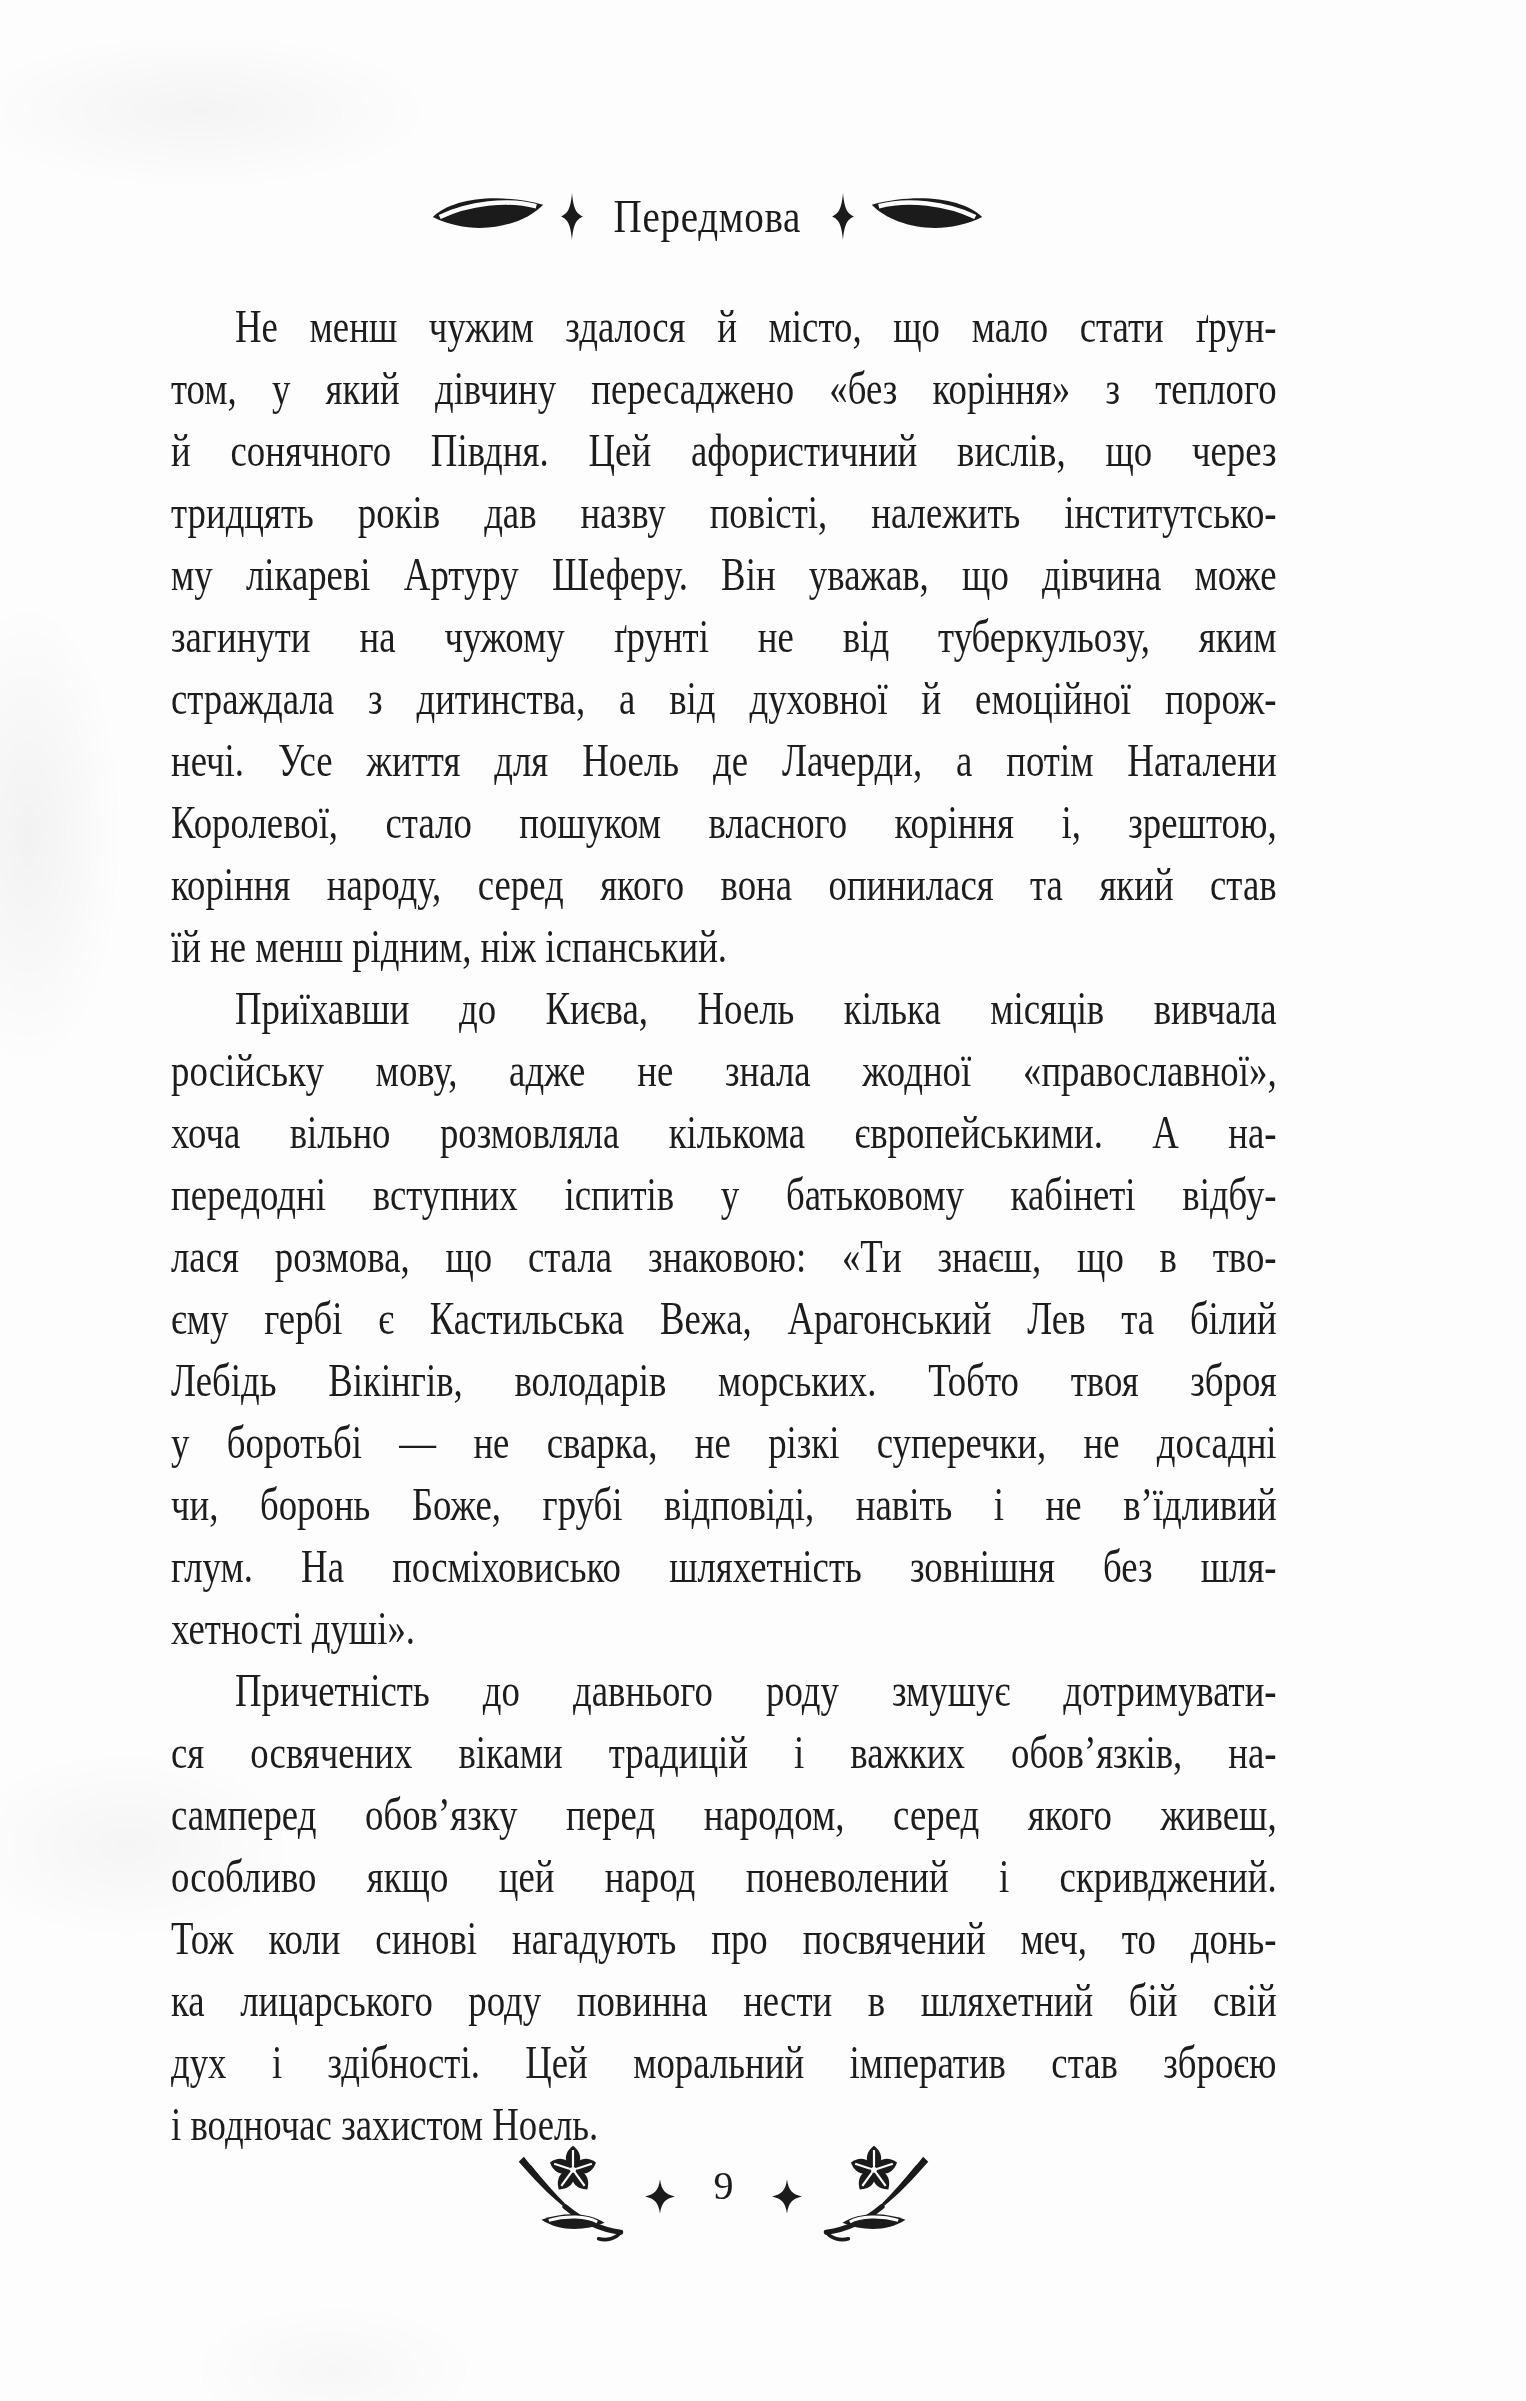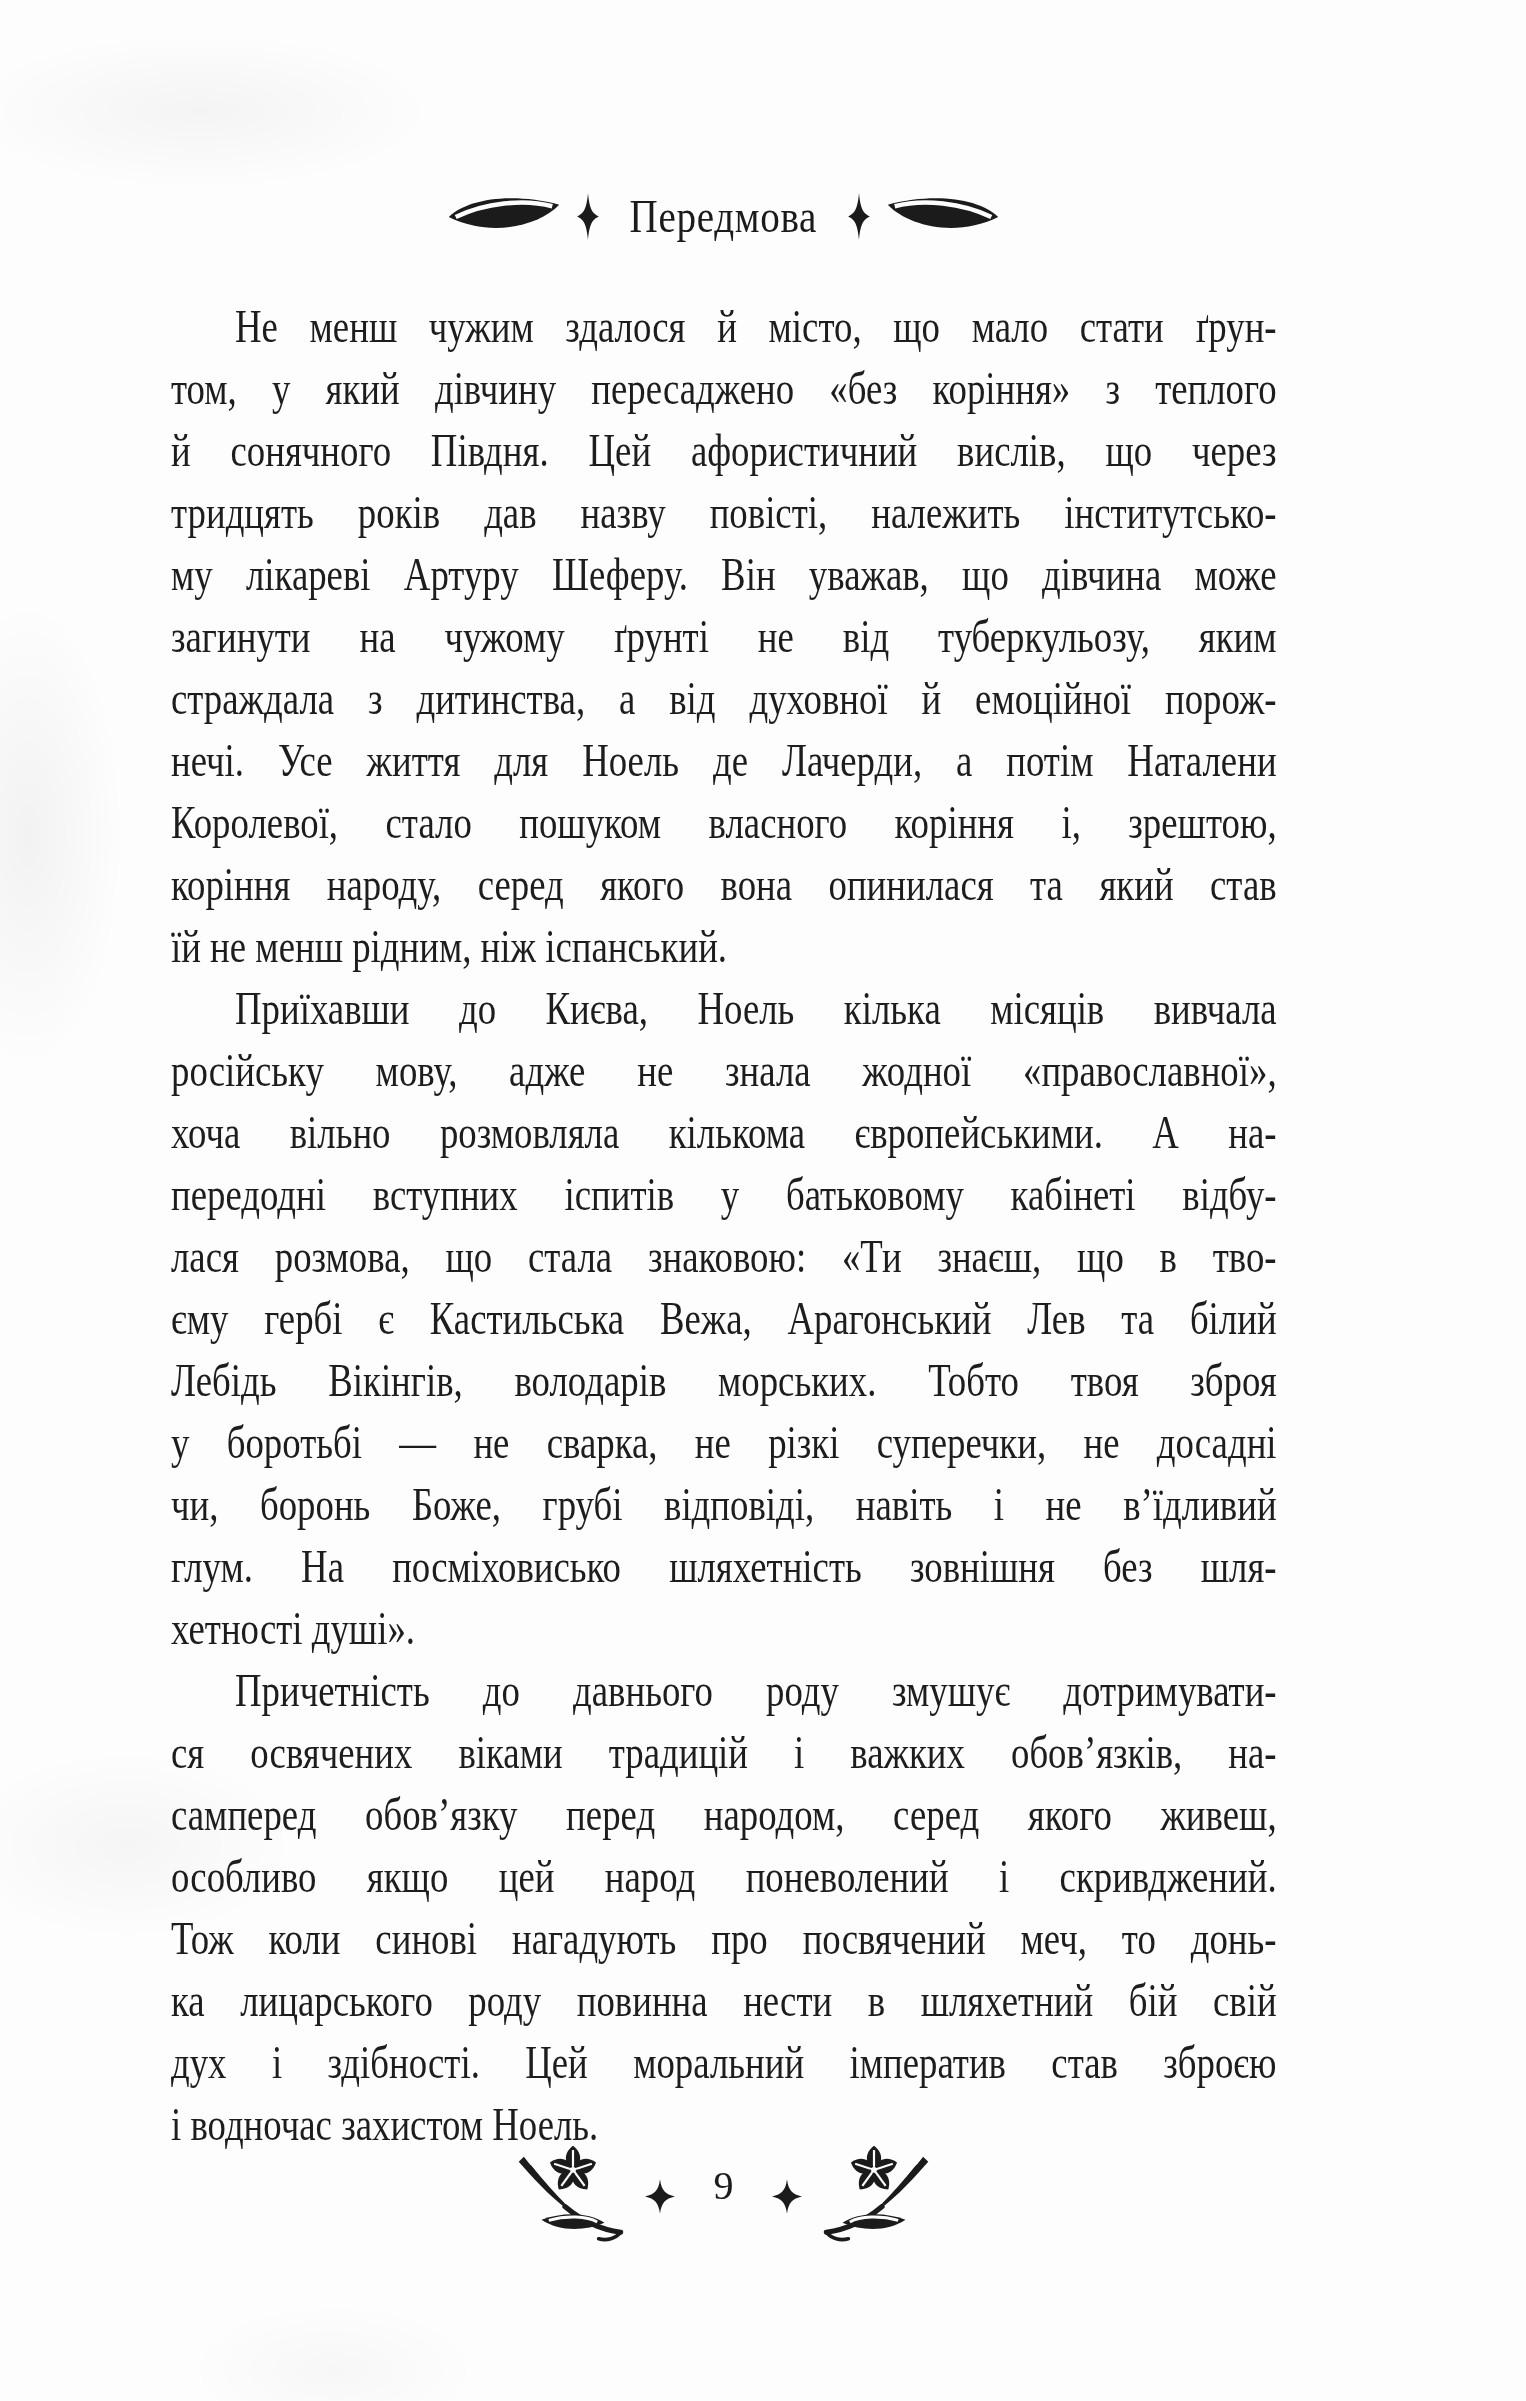--- a/index.html
+++ b/index.html
@@ -12,21 +12,21 @@
     background:
       radial-gradient(ellipse 334px 111px at 199px 111px, rgba(0,0,0,0.035), transparent 70%),
       radial-gradient(ellipse 135px 334px at 28px 835px, rgba(0,0,0,0.045), transparent 70%),
       radial-gradient(ellipse 239px 135px at 127px 1845px, rgba(0,0,0,0.03), transparent 70%),
       radial-gradient(ellipse 207px 95px at 334px 2370px, rgba(0,0,0,0.025), transparent 70%),
       #fdfdfd;
   }
 
   
   .page-header {
-    position: absolute; top: 180px; left: 171px; width: 1105px; height: 73px;
+    position: absolute; top: 180px; left: 155px; width: 1105px; height: 73px;
     display: flex; justify-content: center; align-items: center; gap: 14.3px;
   }
   .leaf svg { width: 118px; height: 46px; display: block; }
   .leaf.right { transform: scaleX(-1); }
   .star-h svg { width: 22px; height: 49px; display: block; }
   .title {
     margin: 0; font-weight: normal;
     font-size: 46px; letter-spacing: 0.8px; white-space: nowrap;
     transform: scaleX(0.85);
     color: #1b1b1b;

